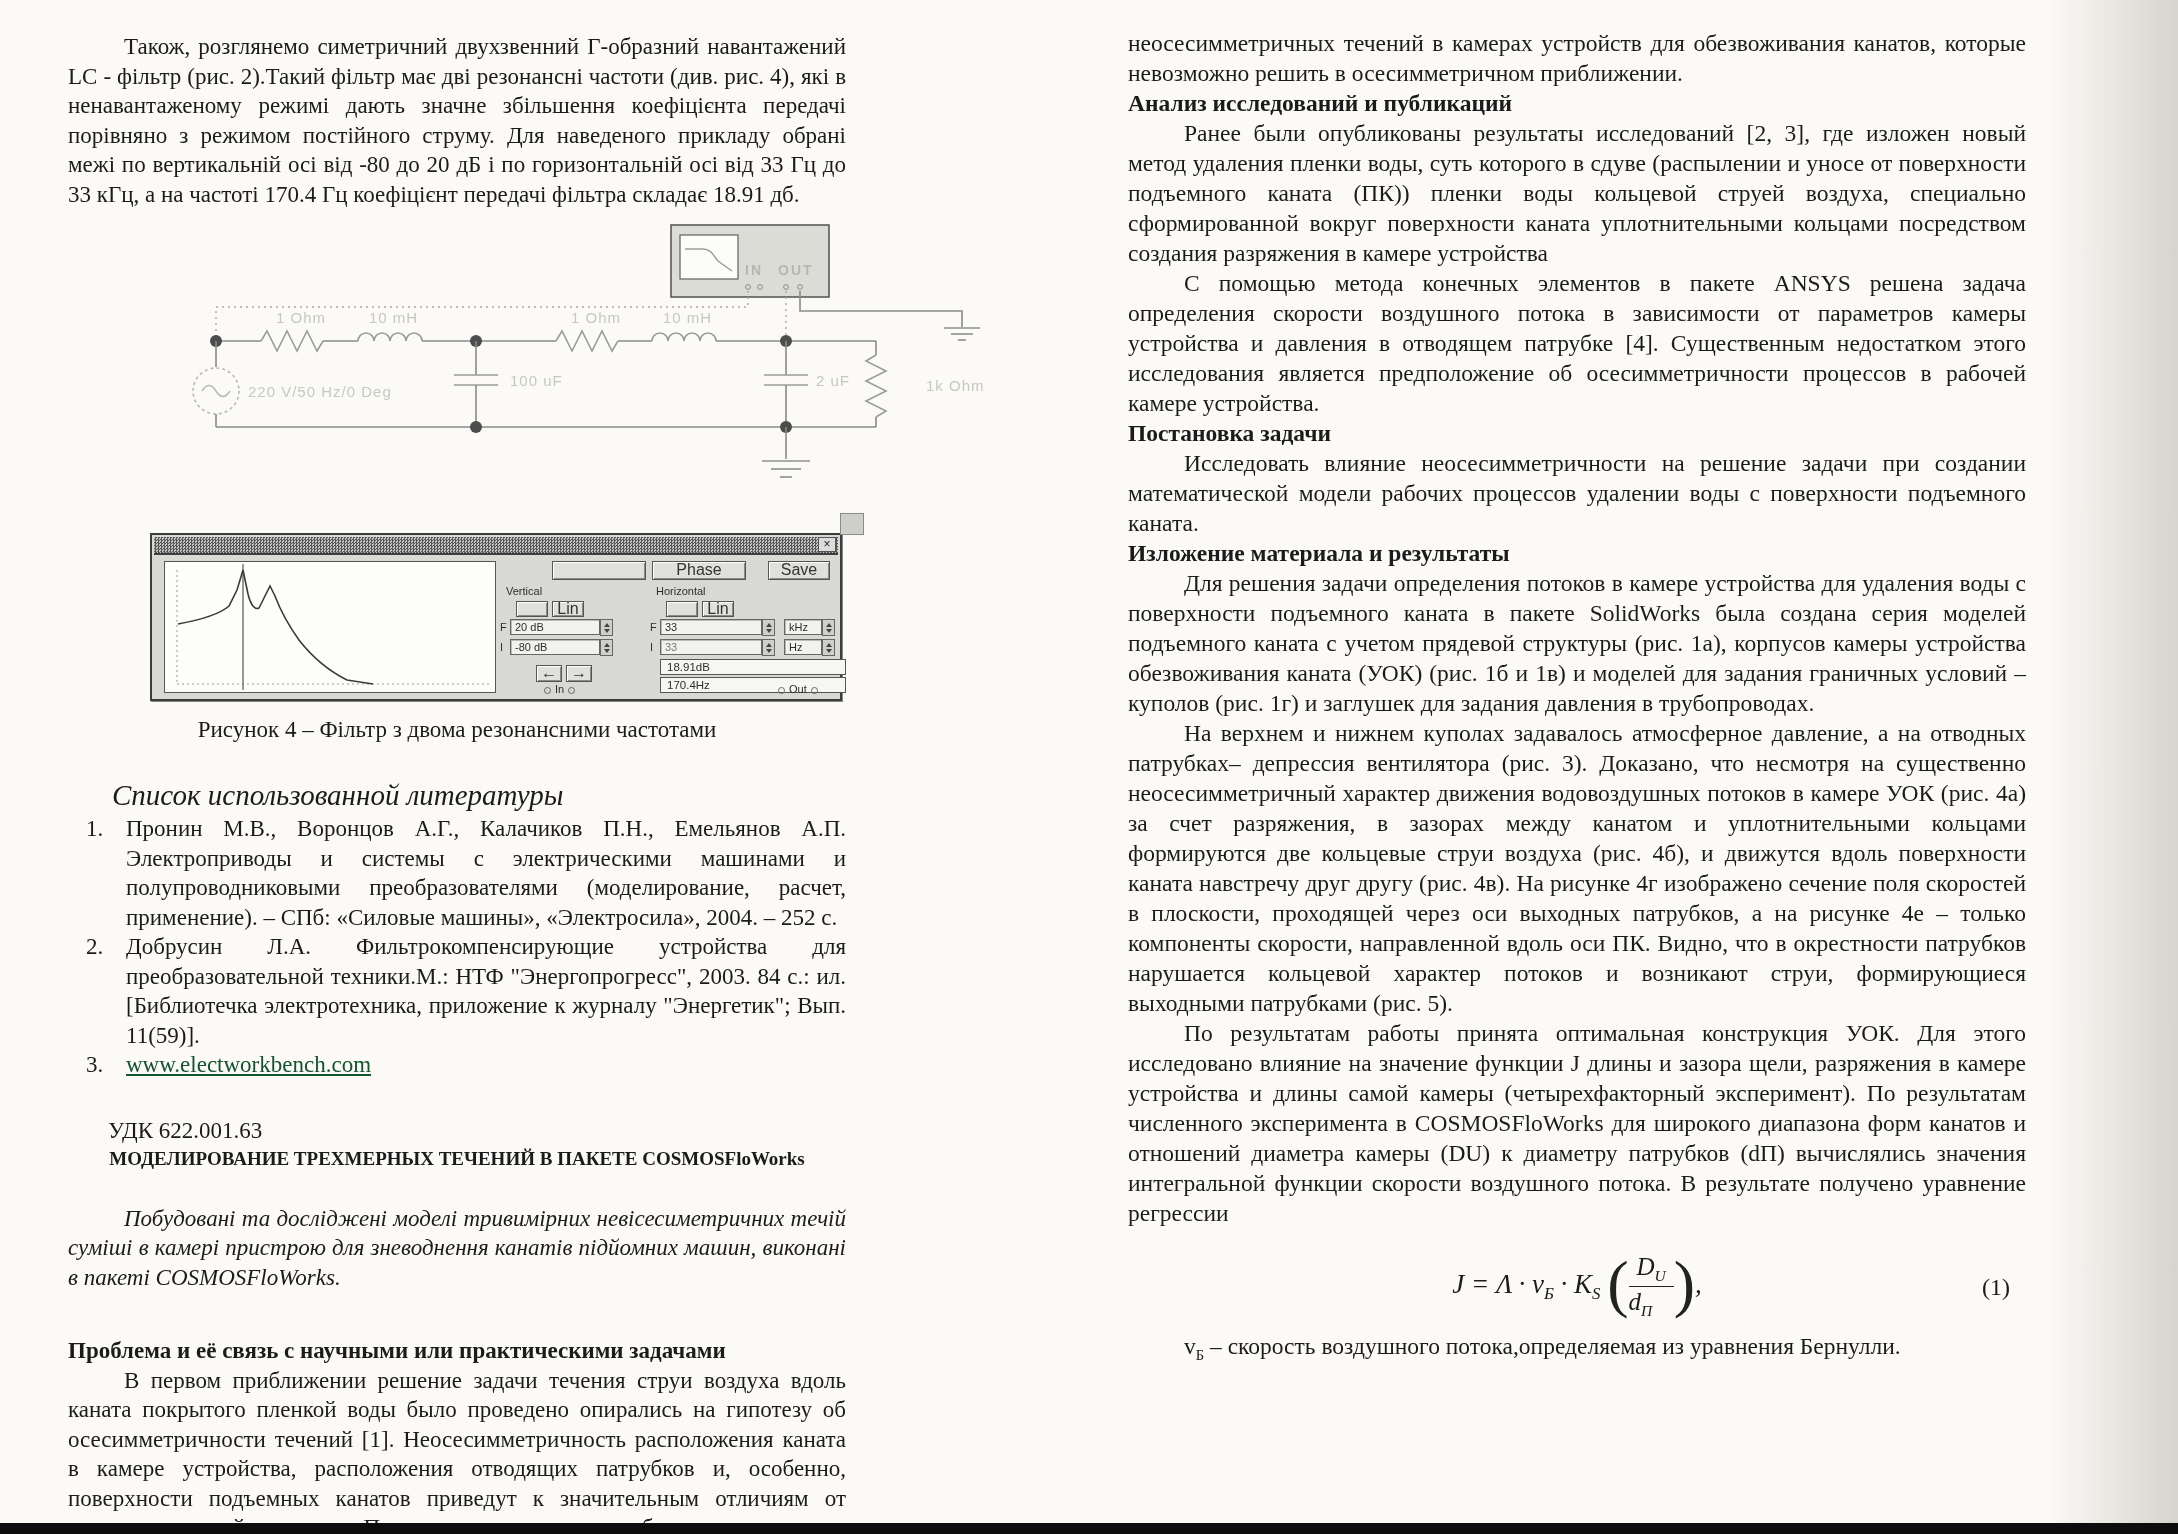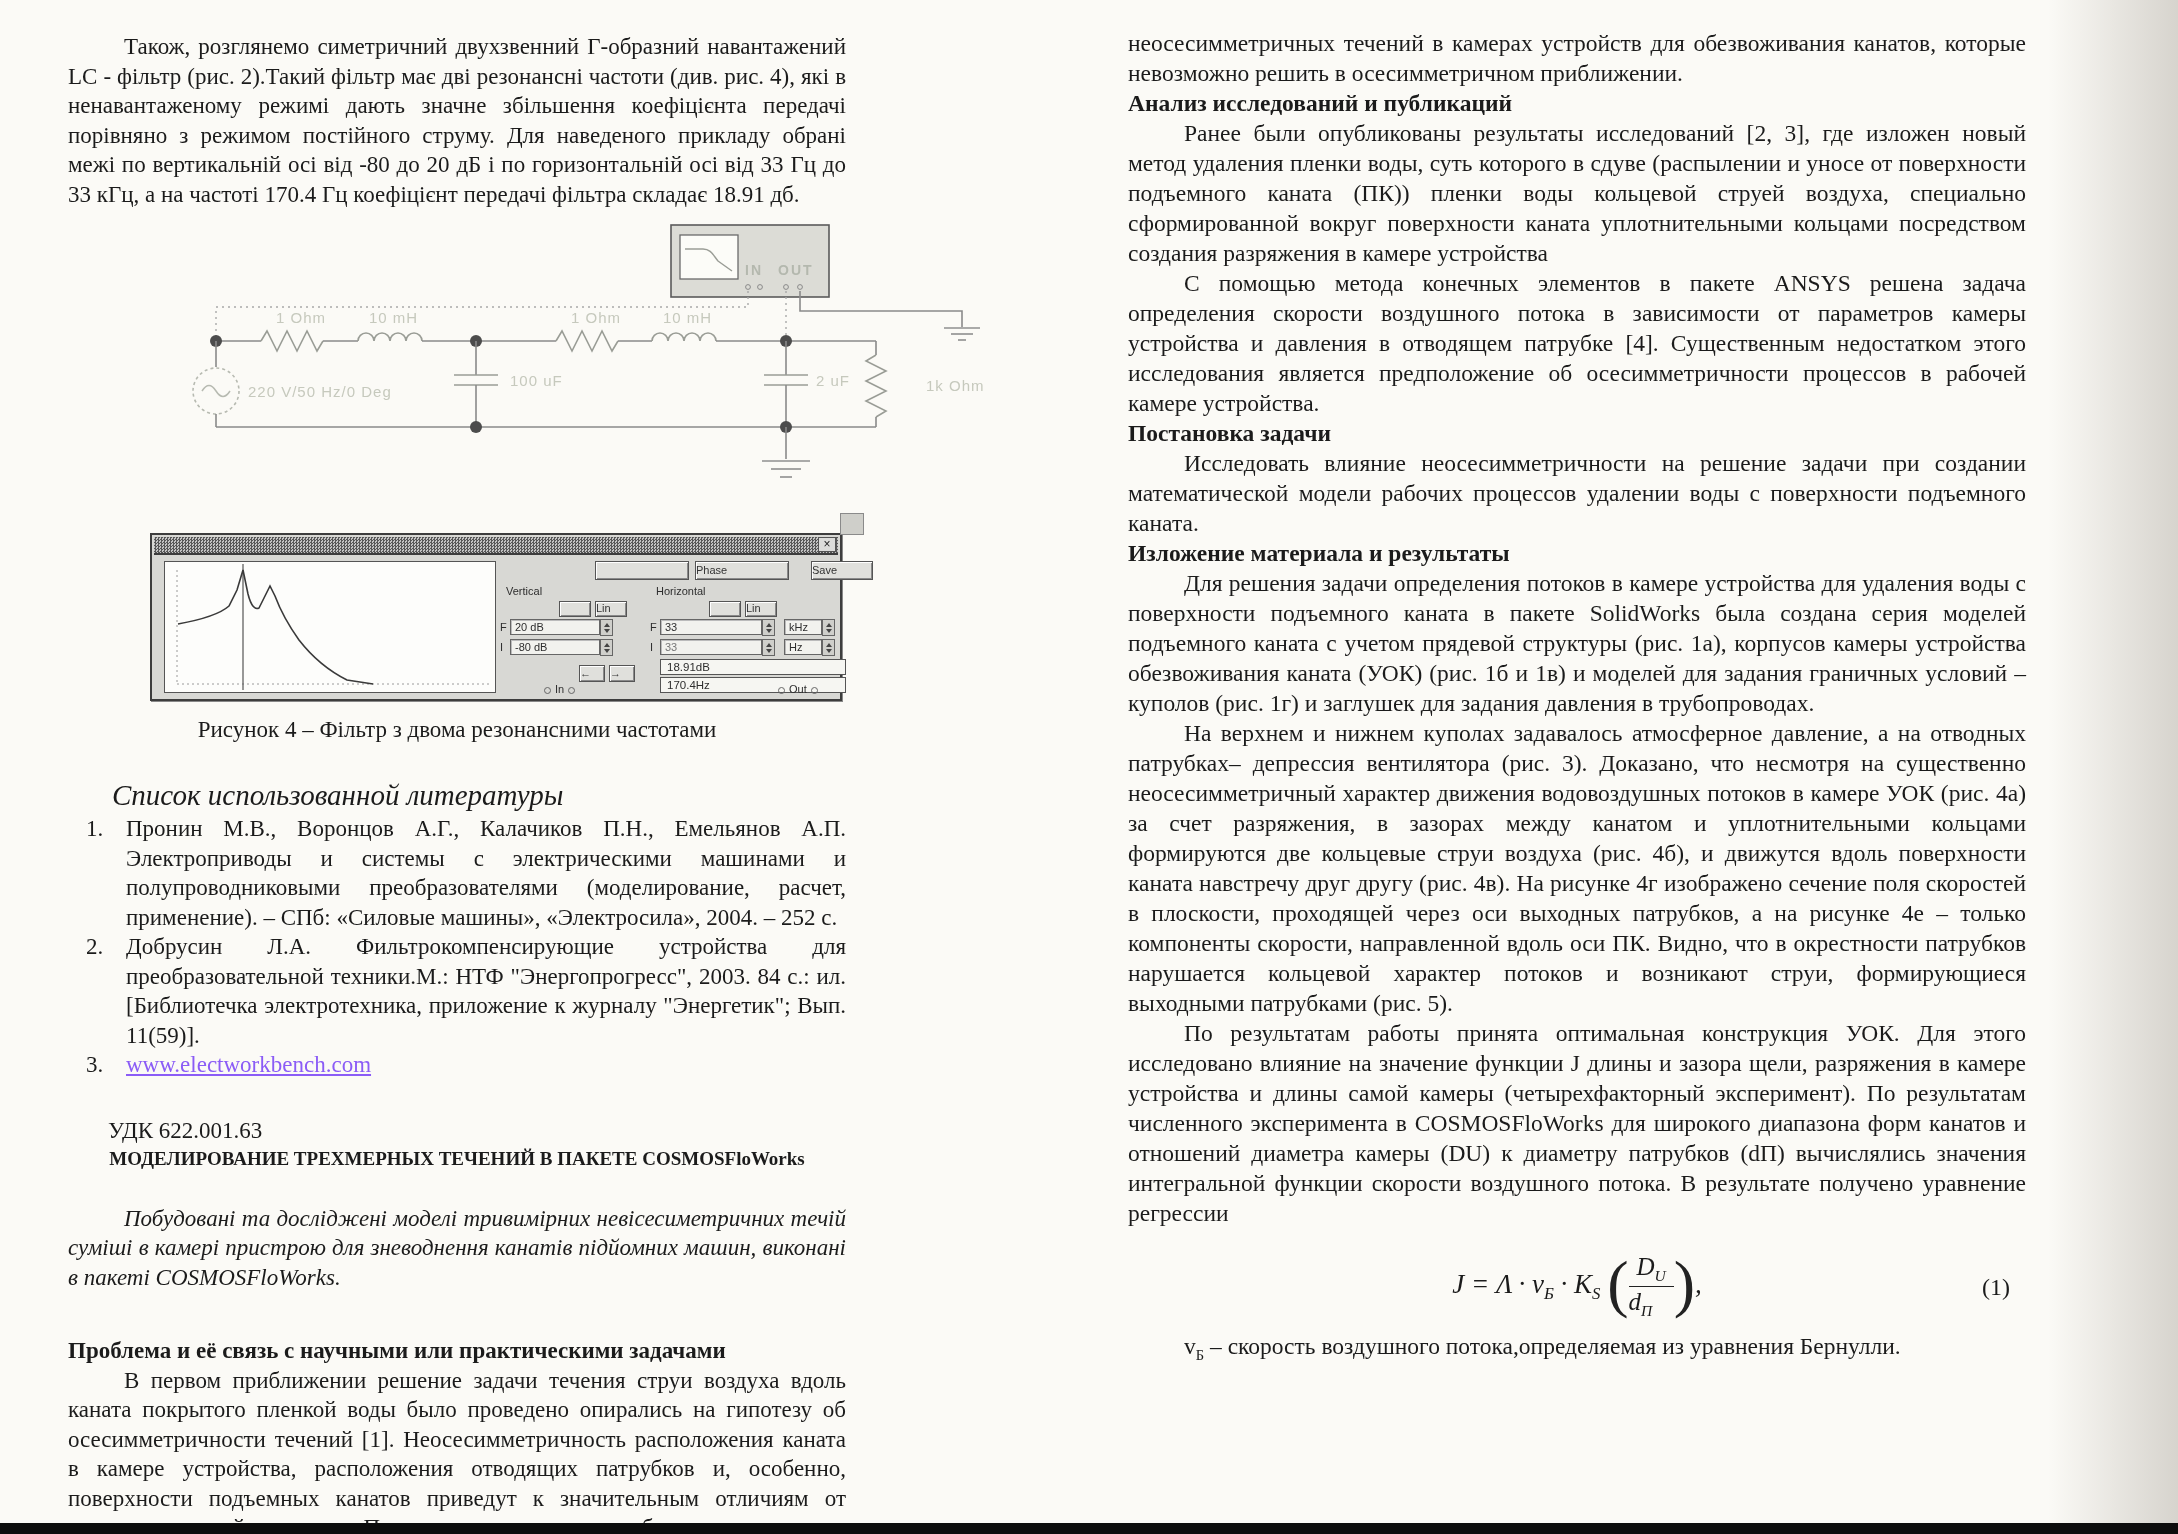--- a/index.html
+++ b/index.html
@@ -20,21 +20,21 @@
   .headline { font-weight:bold; text-align:left; }
   .caption { text-align:center; font-size:23px; margin-top:16px; }
   .lit-header { font-style:italic; font-size:29px; margin:36px 0 2px 44px; text-align:left; }
   ol.lit { margin:0; padding:0; list-style:none; counter-reset:li; }
   ol.lit li { counter-increment:li; position:relative; padding-left:58px; font-size:23px; line-height:29.5px; text-align:justify; }
   ol.lit li::before { content:counter(li) "."; position:absolute; left:18px; }
   .udk { margin:38px 0 0 40px; font-size:23px; }
   .authors { text-align:center; font-size:23px; margin-top:4px; }
   .paper-title { text-align:center; font-weight:bold; font-size:19px; margin-top:4px; }
   .abstract { font-style:italic; margin-top:34px; }
-  a.weblink { color:#8b5cf6; text-decoration:underline; }
+  a.weblink { color:#14532d; text-decoration:underline; }
 
   
   .circuit-wrap { margin:6px 0 0 18px; }
   .clabel { fill:#c6c9bd; font-family:"Liberation Sans", sans-serif; font-size:15px; letter-spacing:1px; }
   .plot-label { fill:#b4b8ae; font-family:"Liberation Sans", sans-serif; font-size:14px; font-weight:bold; letter-spacing:2px; }
   .wire { stroke:#8a8a8a; stroke-width:1.6; fill:none; }
   .wire-d { stroke:#a9a9a9; stroke-width:1.4; fill:none; stroke-dasharray:2 4; }
   .comp { stroke:#9a9d96; stroke-width:1.6; fill:none; }
   .node { fill:#4c4c4c; }
 
@@ -46,21 +46,21 @@
     border:2px solid #3d3d3d; background:#d8d8d4;
     box-shadow:1px 1px 0 #888; font-family:"Liberation Sans", sans-serif; color:#2e2e2e;
   }
   .titlebar { position:absolute; left:2px; top:2px; right:2px; height:16px; border-bottom:2px solid #3d3d3d; }
   .closebox { position:absolute; right:2px; top:0px; width:16px; height:13px; background:#dcdcda; border:1px solid #555;
               font-size:12px; line-height:12px; text-align:center; color:#222; }
   .dlg-body { position:absolute; left:2px; top:22px; right:2px; bottom:2px; }
   .plot { position:absolute; left:10px; top:4px; width:330px; height:130px; background:#fdfdfb; border:1px solid #555; }
   .ctl { position:absolute; font-size:11px; }
   .btn3d { border:1px solid #555; background:#e0e0dc; box-shadow:inset 1px 1px 0 #fff, inset -1px -1px 0 #8a8a8a;
-           font-size:11px; color:#333;margin-left:43px; }
+           text-align:center; font-size:16px; color:#333; }
   .field { background:#f2f2ee; border:1px solid #666; box-shadow:inset 1px 1px 0 #bbb; font-size:11px; padding:1px 4px;
            white-space:nowrap; overflow:hidden; }
   .readout { background:#f6f6f2; border:1px solid #555; font-size:11.5px; padding:1px 6px; }
   .spinbox { display:flex; flex-direction:column; justify-content:center; align-items:center; gap:2px;
              width:11px; background:#cfcfcb; border:1px solid #666; }
   .tri-up { width:0; height:0; border-left:3px solid transparent; border-right:3px solid transparent; border-bottom:4px solid #444; }
   .tri-dn { width:0; height:0; border-left:3px solid transparent; border-right:3px solid transparent; border-top:4px solid #444; }
   .term { display:inline-block; width:5px; height:5px; border:1px solid #666; border-radius:50%; vertical-align:middle; margin:0 4px; }
   .mini-box { position:absolute; width:22px; height:20px; background:#cfcfca; border:1px solid #8a8a8a; }
 

